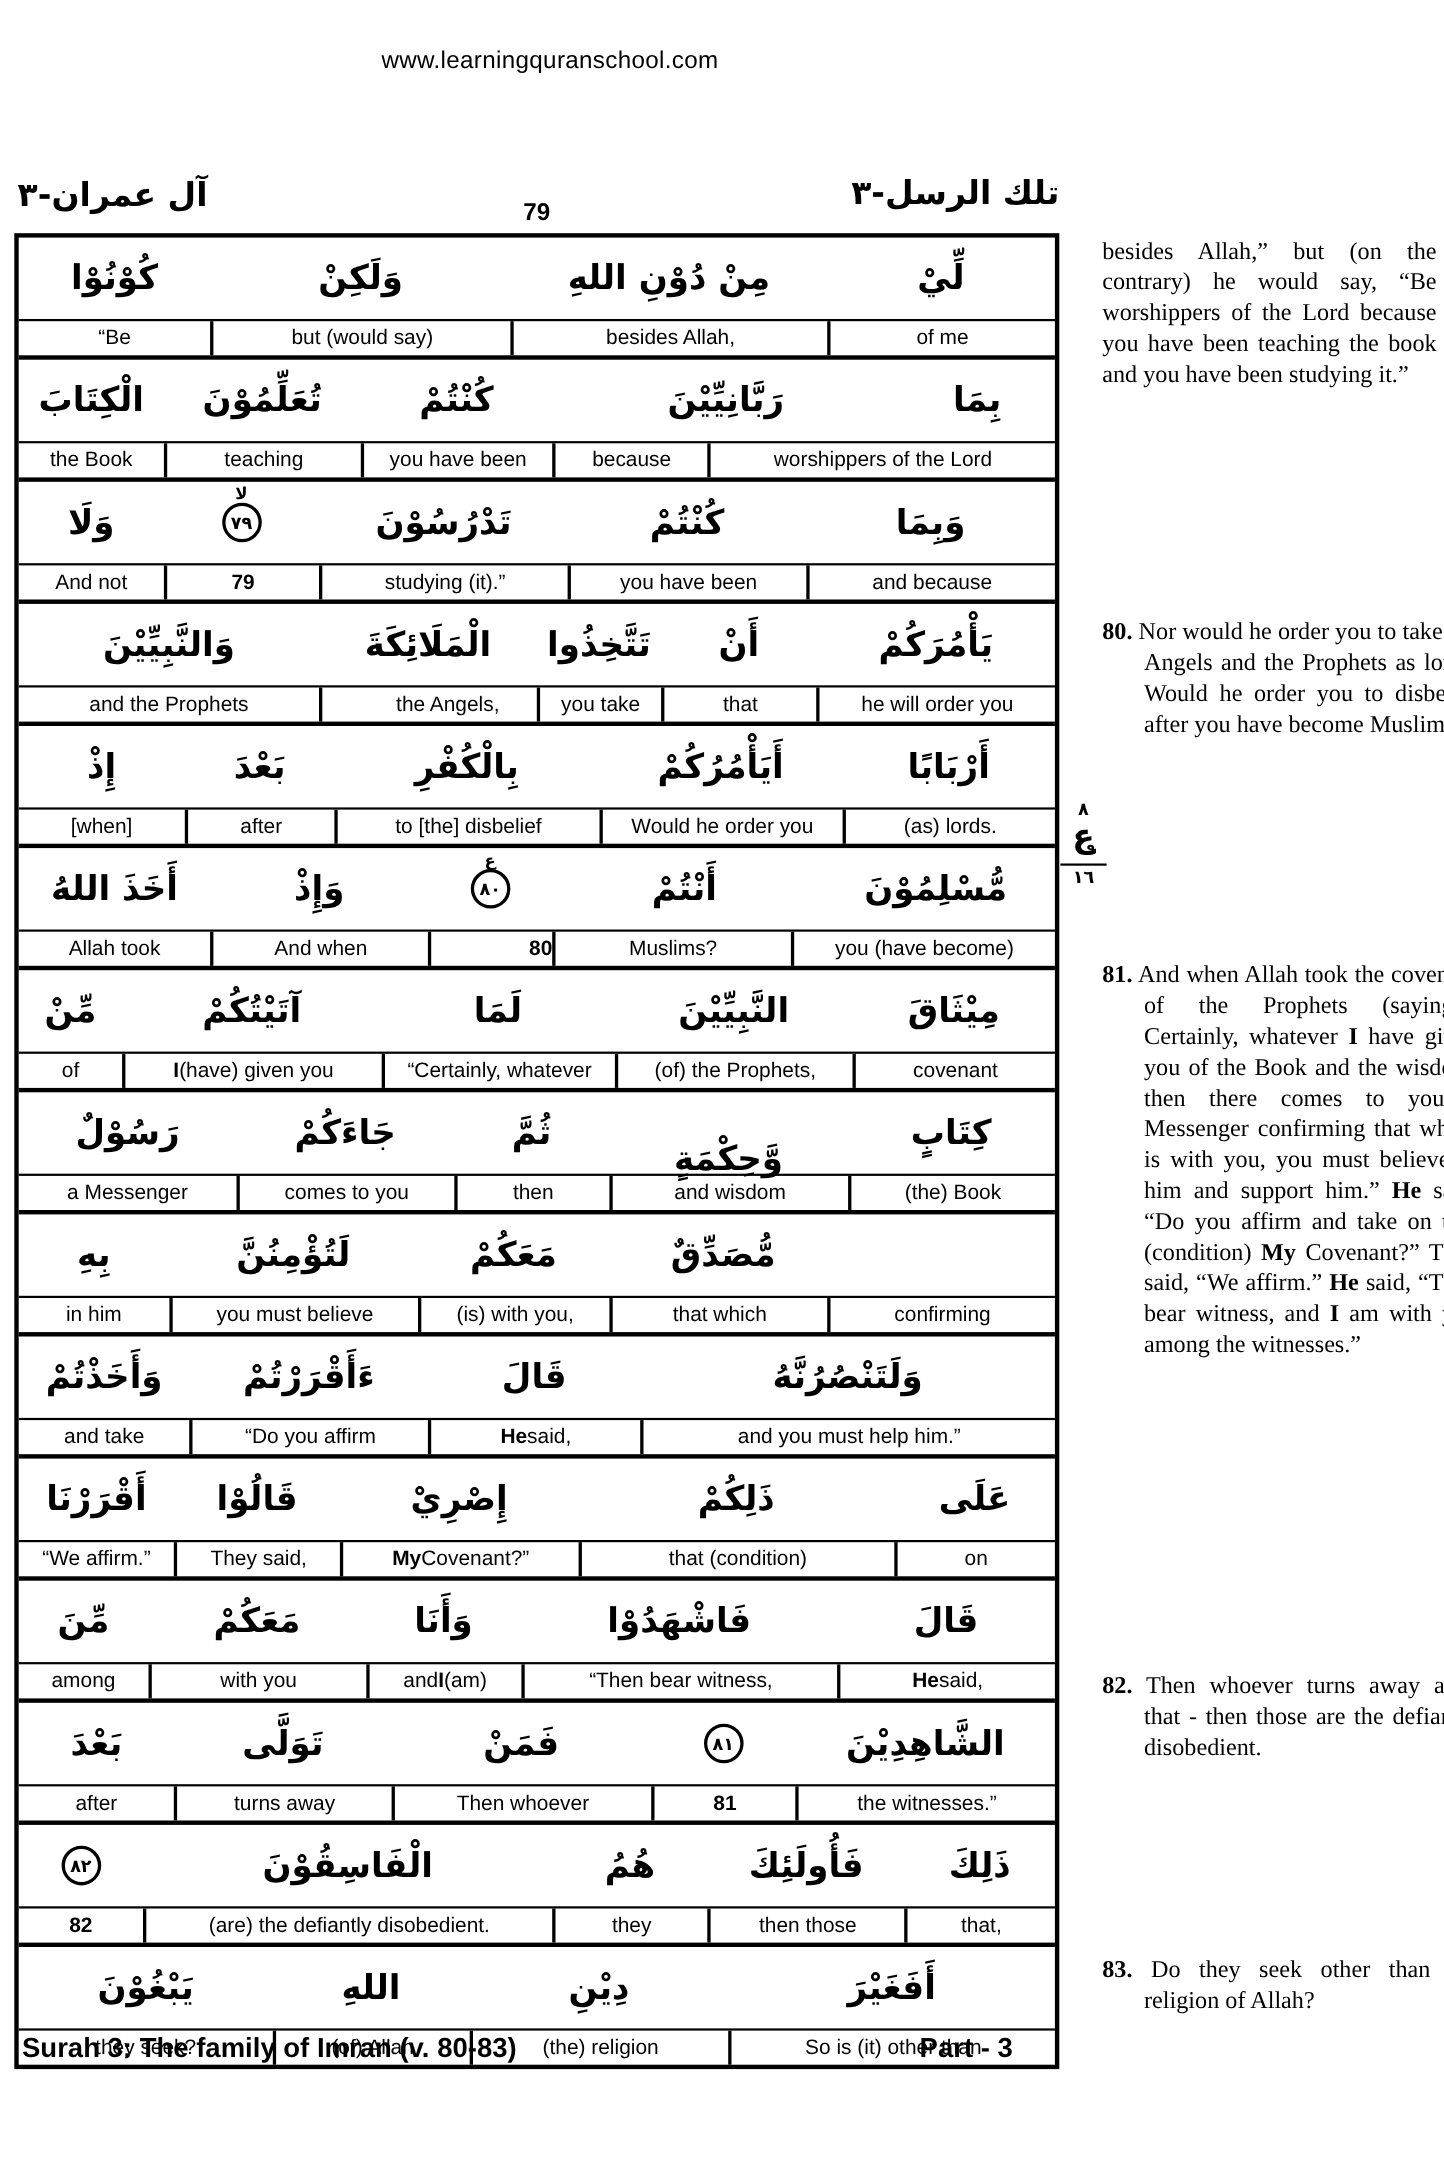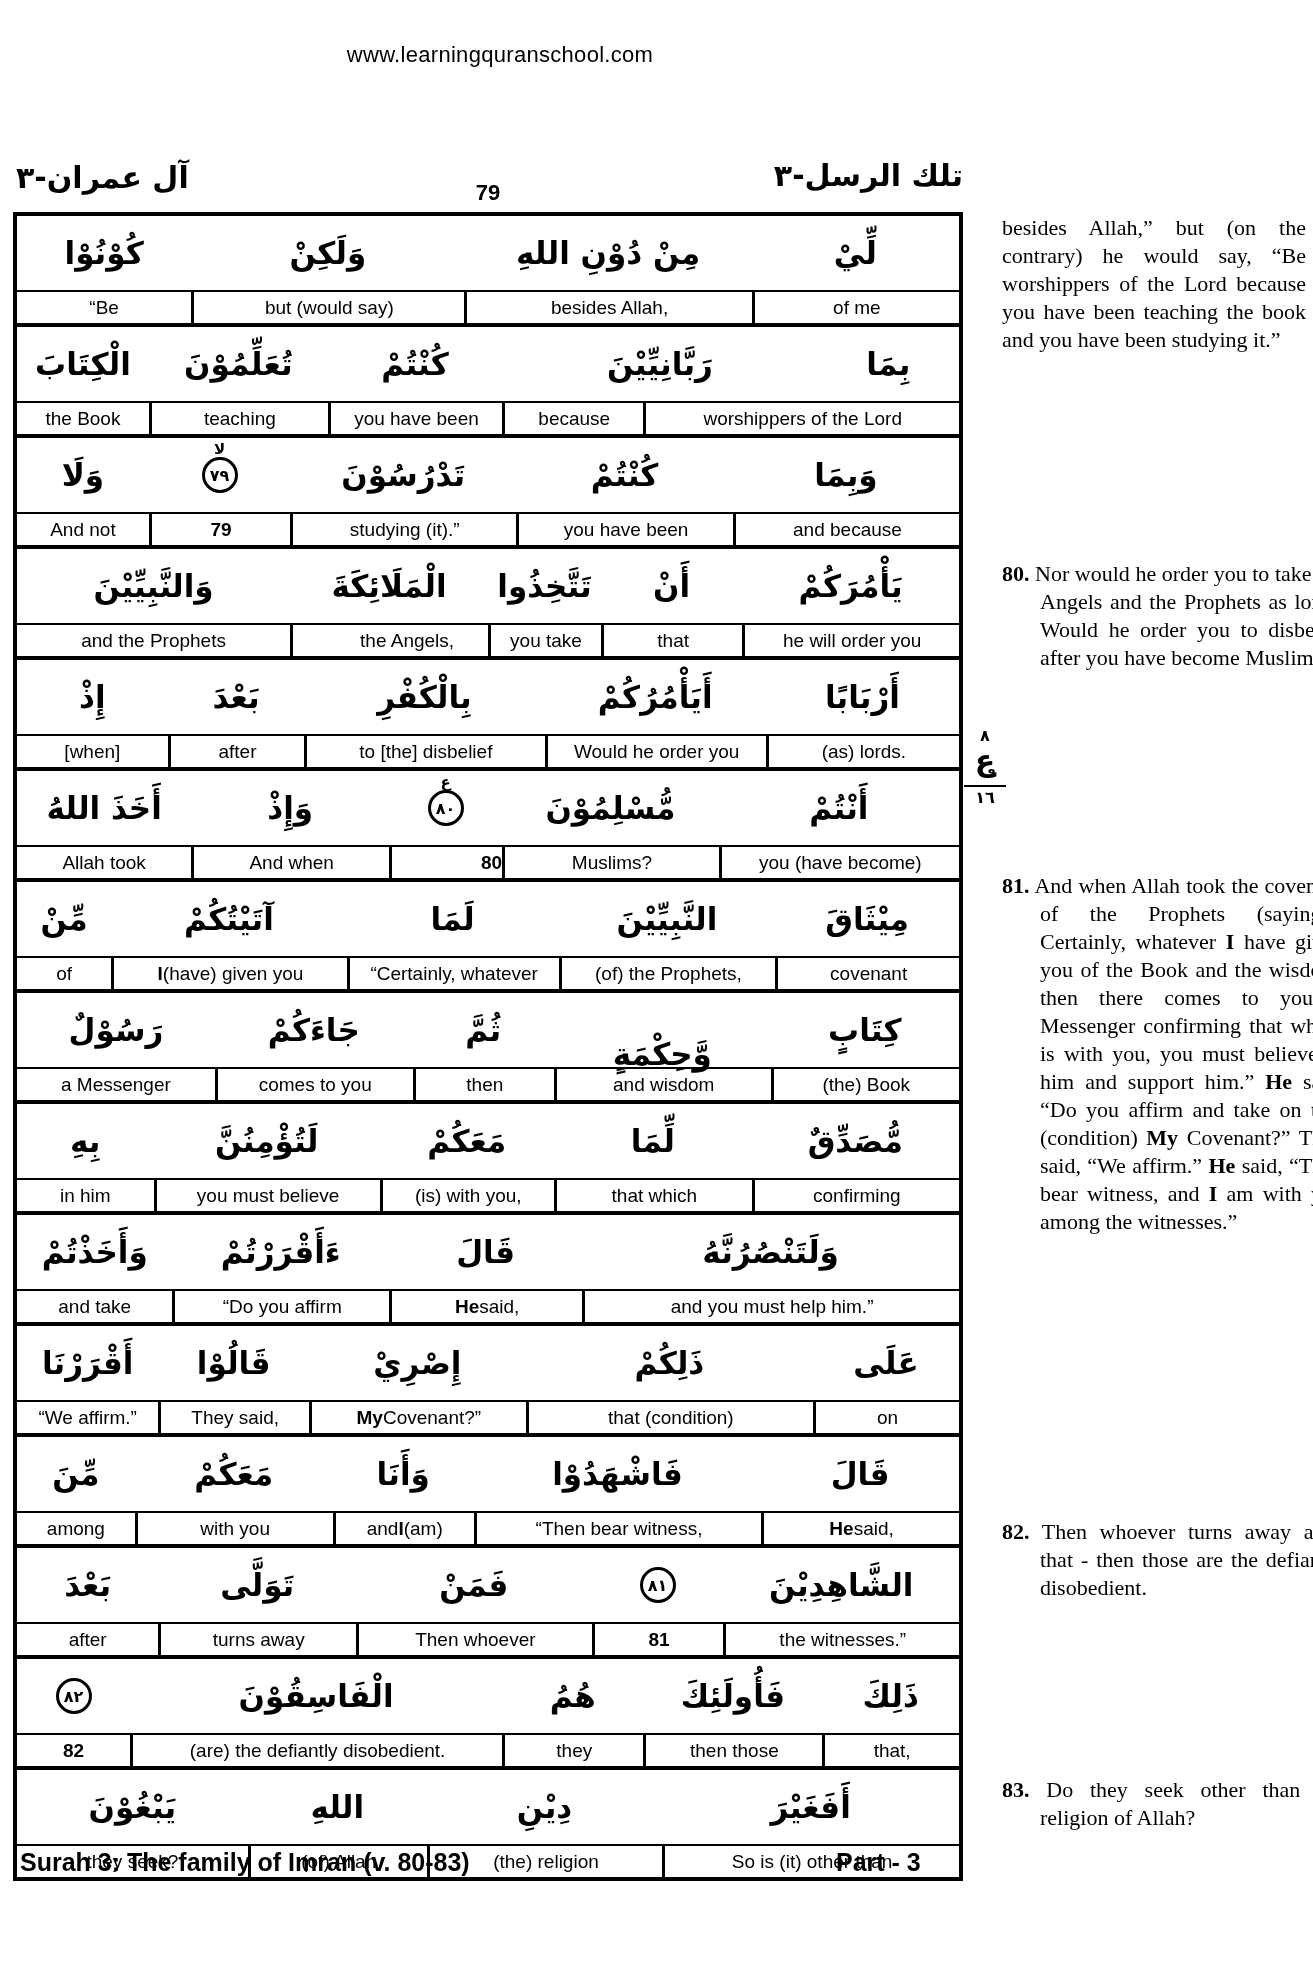--- a/index.html
+++ b/index.html
@@ -245,25 +245,25 @@
       <div class="arow">
         <span class="acol" style="flex: 0 0 18.5%;">
           <span class="aword" dir="rtl">أَخَذَ اللهُ</span>
         </span>
         <span class="acol" style="flex: 0 0 21%;">
           <span class="aword" dir="rtl">وَإِذْ</span>
         </span>
         <span class="acol" style="flex: 0 0 12%;">
           <span class="vcircle">٨٠<span class="vmark arabic">ع</span></span>
         </span>
+        <span class="acol" style="flex: 0 0 25.5%;">
+          <span class="aword" dir="rtl">أَنْتُمْ</span>
+        </span>
         <span class="acol" style="flex: 0 0 23%;">
           <span class="aword" dir="rtl">مُّسْلِمُوْنَ</span>
-        </span>
-        <span class="acol" style="flex: 0 0 25.5%;">
-          <span class="aword" dir="rtl">أَنْتُمْ</span>
         </span>
       </div>
       <div class="erow">
         <span class="ecol" style="flex: 0 0 18.5%;">Allah took</span>
         <span class="ecol" style="flex: 0 0 21%;">And when</span>
         <span class="ecol" style="flex: 0 0 12%; justify-content: flex-end;">
           <b>80</b>
         </span>
         <span class="ecol" style="flex: 0 0 23%;">Muslims?</span>
         <span class="ecol" style="flex: 0 0 25.5%;">you (have become)</span>
@@ -324,23 +324,20 @@
     <div class="block">
       <div class="arow">
         <span class="acol" style="flex: 0 0 14.5%;">
           <span class="aword" dir="rtl">بِهِ</span>
         </span>
         <span class="acol" style="flex: 0 0 24%;">
           <span class="aword" dir="rtl">لَتُؤْمِنُنَّ</span>
         </span>
         <span class="acol" style="flex: 0 0 18.5%;">
           <span class="aword" dir="rtl">مَعَكُمْ</span>
-        </span>
-        <span class="acol" style="flex: 0 0 21%;">
-          <span class="aword" dir="rtl">لِّمَا</span>
         </span>
         <span class="acol" style="flex: 0 0 22%;">
           <span class="aword" dir="rtl">مُّصَدِّقٌ</span>
         </span>
       </div>
       <div class="erow">
         <span class="ecol" style="flex: 0 0 14.5%;">in him</span>
         <span class="ecol" style="flex: 0 0 24%;">you must believe</span>
         <span class="ecol" style="flex: 0 0 18.5%;">(is) with you,</span>
         <span class="ecol" style="flex: 0 0 21%;">that which</span>

